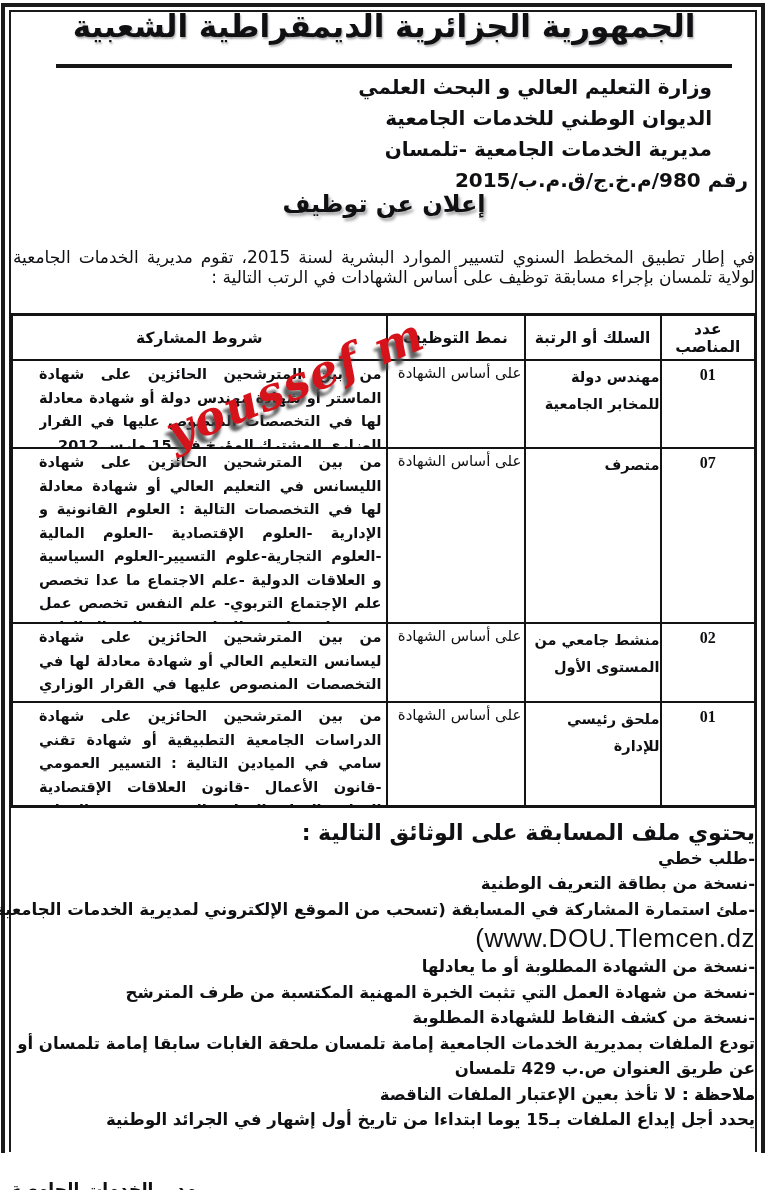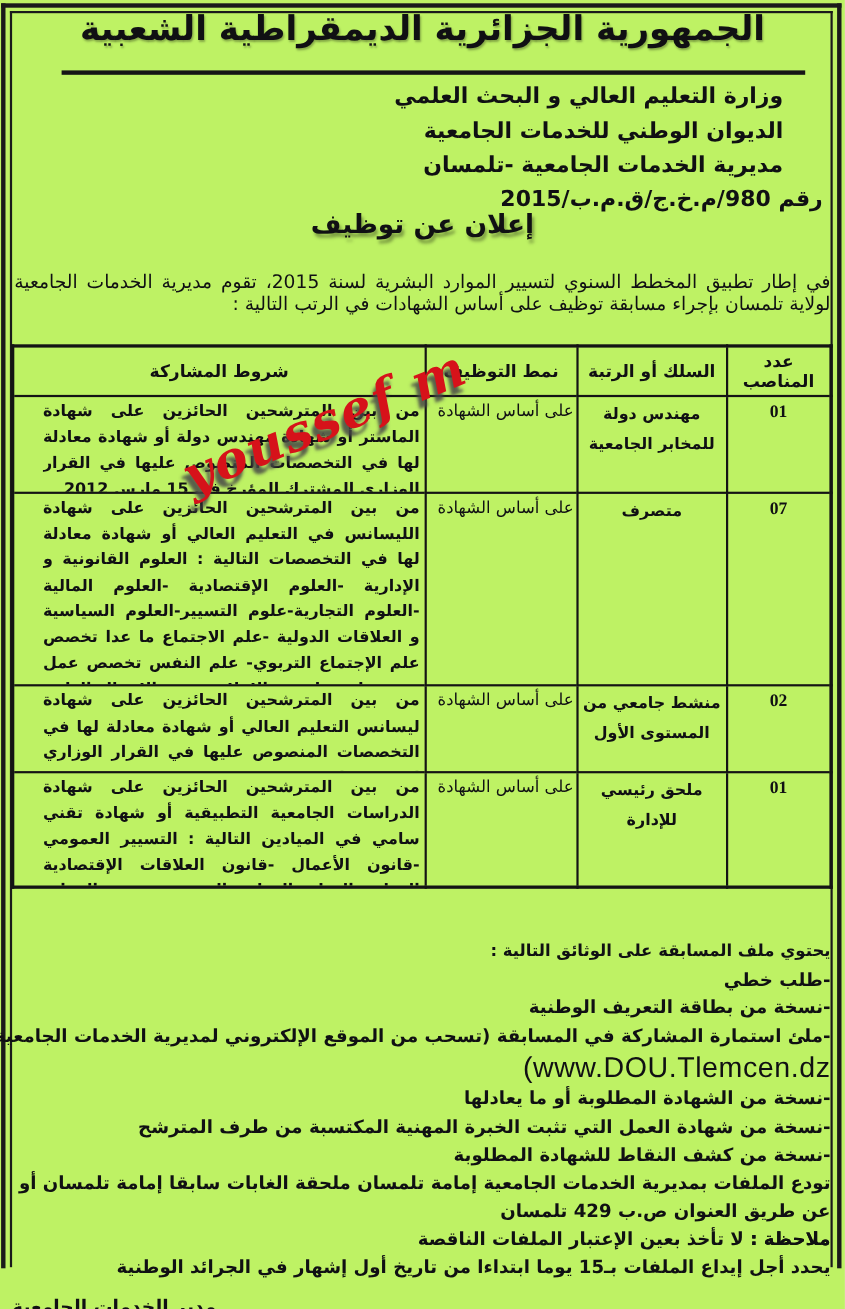--- a/index.html
+++ b/index.html
@@ -1,43 +1,43 @@
 <!DOCTYPE html>
 <html lang="ar"><head>
 <meta charset="utf-8">
 <style>
   html,body{margin:0;padding:0;}
   body{background:#e8e8e8;font-family:"DejaVu Sans",sans-serif;}
-  .page{position:relative;width:768px;height:1190px;background:#bef264;margin:0 auto;overflow:hidden;color:#101013;}
+  .page{position:relative;width:768px;height:1190px;background:#ffffff;margin:0 auto;overflow:hidden;color:#101013;}
   
   .frame-outer{position:absolute;left:1px;top:3px;width:756px;height:1146px;border:4px solid #1a1a1a;border-bottom:none;pointer-events:none;}
   .frame-inner{position:absolute;left:9px;top:10px;width:744px;height:1140px;border:2px solid #1a1a1a;border-bottom:none;pointer-events:none;}
 
   .main-title{position:absolute;top:8px;left:0;width:768px;text-align:center;font-size:31px;font-weight:bold;direction:rtl;text-shadow:1px 2px 2px rgba(0,0,0,.30);}
   .divider{position:absolute;top:64px;left:56px;width:676px;height:4px;background:#161616;}
 
   .header-block{position:absolute;top:72px;right:20px;width:720px;direction:rtl;text-align:right;font-weight:bold;font-size:20px;line-height:31px;}
   .header-block .inset{padding-left:0;padding-right:36px;}
   .announce-title{position:absolute;top:190px;left:0;width:768px;text-align:center;direction:rtl;font-size:24px;font-weight:bold;text-shadow:2px 3px 3px rgba(0,0,0,.35);}
 
   .intro{position:absolute;top:247px;left:13px;width:742px;direction:rtl;font-size:17px;font-weight:normal;line-height:20px;text-align:justify;text-align-last:right;}
 
   .jobs-table{position:absolute;top:313px;left:10px;width:747px;border-collapse:collapse;direction:rtl;table-layout:fixed;border:3px solid #141414;}
   .jobs-table th,.jobs-table td{border:2px solid #141414;vertical-align:top;padding:0;}
   .jobs-table th{font-size:15.5px;font-weight:bold;text-align:center;vertical-align:middle;height:43px;}
   td.c-count{font-family:"Liberation Serif",serif;font-size:16px;font-weight:bold;text-align:center;padding-top:5px;}
-  td.c-rank{font-size:14.5px;font-weight:bold;text-align:center;line-height:27px;padding-top:3px;}
+  td.c-rank{font-size:14.5px;font-weight:bold;text-align:right;line-height:27px;padding-top:3px;}
   td.c-mode{font-size:15px;font-weight:normal;text-align:right;padding:3px 2px 0 1px;}
   td.c-cond{padding:2px 4px 0 2px;}
   td.c-cond .clip{font-size:14.5px;font-weight:bold;line-height:23.5px;text-align:justify;text-align-last:right;overflow:hidden;margin-left:24px;}
   tr.r1 .clip{max-height:84px;} tr.r2 .clip{max-height:171px;} tr.r3 .clip{max-height:75px;} tr.r4 .clip{max-height:100px;}
   tr.r1{height:88px;} tr.r2{height:175px;} tr.r3{height:79px;} tr.r4{height:104px;}
 
   .docs{position:absolute;top:820px;left:13px;width:742px;direction:rtl;text-align:right;font-size:16.5px;font-weight:bold;line-height:25.5px;}
-  .docs .heading{font-size:15px;margin-top:32px;}
+  .docs .heading{font-size:22px;}
   .docs .nowrap{white-space:nowrap;}
   .docs .website{direction:ltr;text-align:right;font-family:"Liberation Sans",sans-serif;font-size:26px;font-weight:normal;line-height:32px;letter-spacing:.5px;}
   .note-label{font-weight:bold;text-shadow:0 0 .6px #000;}
 
   .signature{position:absolute;left:11px;top:1179px;font-size:17px;font-weight:bold;direction:rtl;}
   .doc-date{position:absolute;left:262px;top:1198px;width:240px;text-align:center;font-family:"Liberation Serif",serif;font-style:italic;font-weight:normal;font-size:34px;letter-spacing:1px;color:#0b0b0b;}
 
   .watermark{position:absolute;left:158px;top:356px;transform:rotate(-22deg);transform-origin:center;font-family:"DejaVu Serif",serif;font-style:italic;font-weight:bold;font-size:46px;letter-spacing:2px;color:#d6121a;text-shadow:-5px 6px 3px rgba(70,70,70,.85);white-space:nowrap;}
 </style>
 </head>

